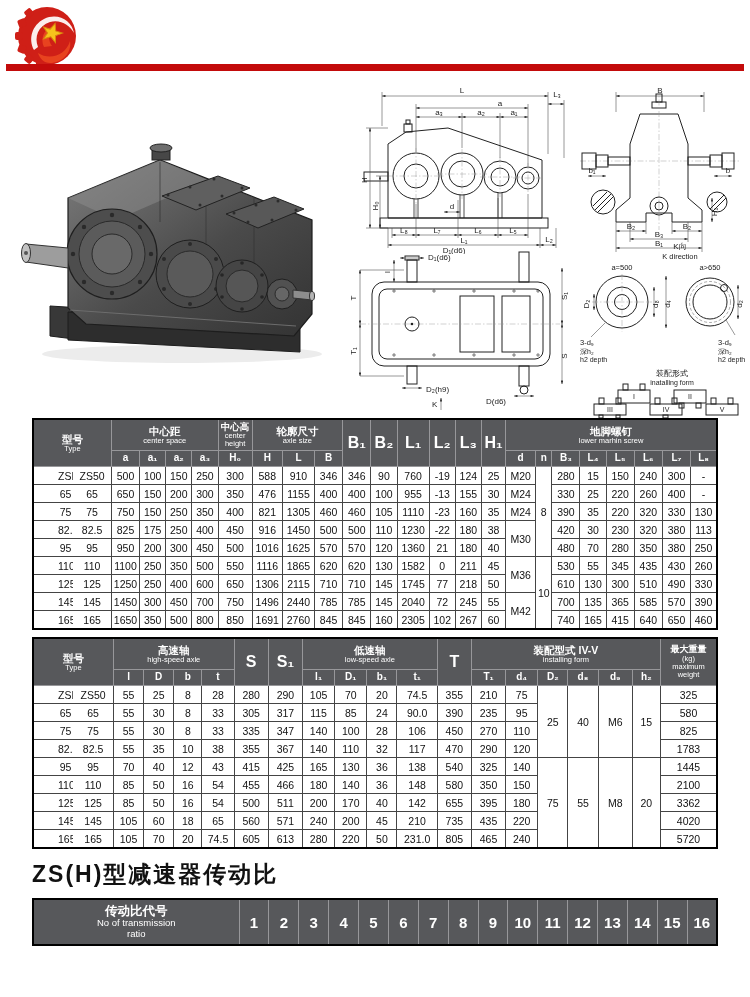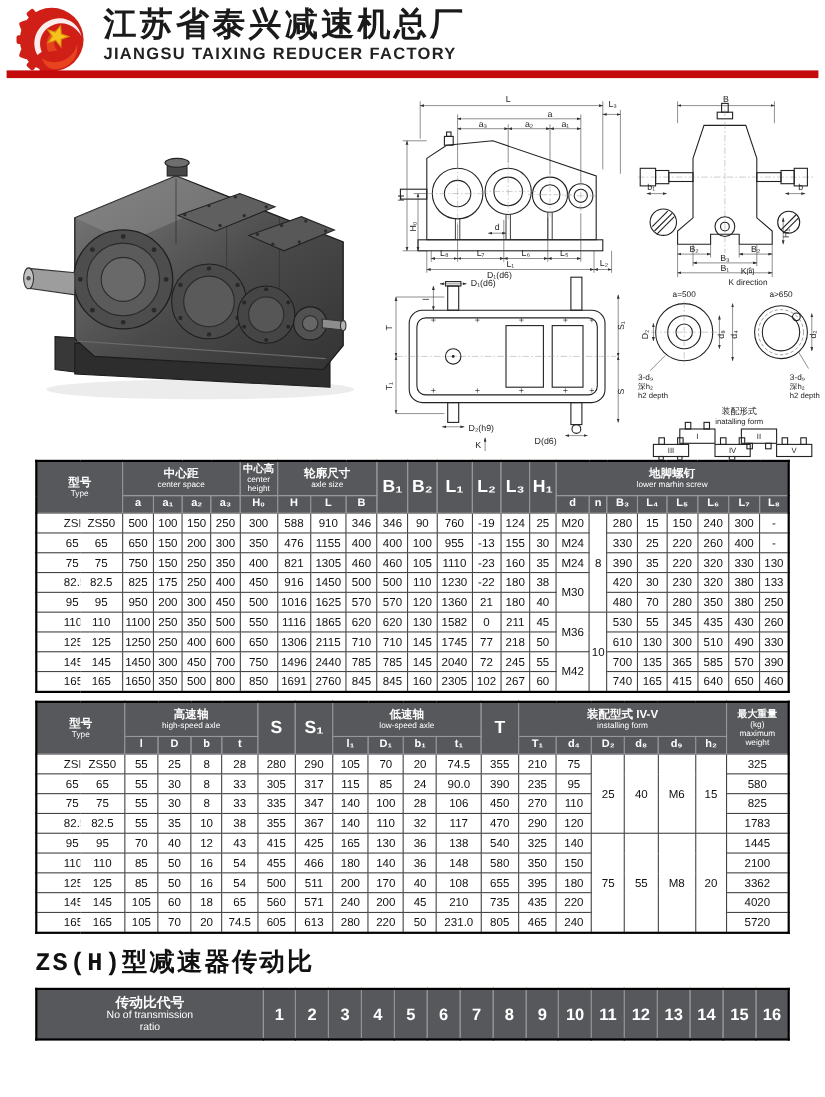--- a/index.html
+++ b/index.html
@@ -35,21 +35,21 @@
   .t-dim td{border:1px solid #444;text-align:center;font-size:10.5px;height:17px;padding:0;white-space:nowrap;overflow:hidden;}
   .t-dim td:first-child{border-right:none;padding-left:24px;}
   .t-dim td:nth-child(2){border-left:none;}
   .t-dim thead tr:first-child th{height:30px;}
   .mt{margin-top:7px;}
 
   
   .notes{margin:7px 30px 0 30px;font-size:13.5px;line-height:1.32;}
   .notes .n-cn{padding-left:32px;}
   .notes .n-en{text-indent:38px;}
-  .sect{display:flex;align-items:baseline;margin:10px 0 8px 32px;font-family:Liberation Mono, monospace;}
+  .sect{display:flex;align-items:baseline;margin:10px 0 8px 32px;}
   .sect .s-cn{font-size:23px;font-weight:bold;letter-spacing:2px;}
   .sect .s-en{font-size:18.5px;font-weight:bold;letter-spacing:.5px;}
 
   
   .t3{border-collapse:collapse;table-layout:fixed;width:686px;margin-left:32px;border:2px solid #000;}
   .t3 .t3h td{background:#57585b;color:#fff;border:1px solid #97979a;text-align:center;font-size:15px;font-weight:bold;height:42px;}
   .t3 .t3h td.lab{font-weight:normal;}
   .t3 .lab .l-cn{font-size:12.5px;font-weight:bold;line-height:1.15;}
   .t3 .lab .l-en{font-size:9.5px;font-weight:normal;line-height:1.15;}
 </style>
@@ -67,24 +67,20 @@
       <rect x="11" y="52" width="8" height="8" rx="2" transform="rotate(40 15 56)"></rect>
         <rect x="22" y="58" width="8" height="8" rx="2"></rect>
     </g>
     <path d="M20,47 C14,36 18,22 30,16 C44,9 58,18 60,30 C56,22 46,16 36,19 C24,23 20,34 24,44 Z" fill="#fff" opacity=".92"></path>
     <path d="M24,50 C36,58 52,52 56,38 C58,50 48,60 36,60 C30,60 26,56 24,50 Z" fill="#e8431f"></path>
     <path d="M30,44 C26,36 30,26 38,24 C34,30 34,38 38,43 Z" fill="#e8431f"></path>
     <g transform="translate(38,30) rotate(18)">
       <path d="M0,-10 L2.9,-3.1 L10,-3.1 L4.2,1.4 L6.2,8.1 L0,4 L-6.2,8.1 L-4.2,1.4 L-10,-3.1 L-2.9,-3.1 Z" fill="#f6c31c" stroke="#d98a10" stroke-width="1"></path>
     </g>
   </svg>
-  <div class="ttl">
-    <div class="cn">江苏省泰兴减速机总厂</div>
-    <div class="en">JIANGSU TAIXING REDUCER FACTORY</div>
-  </div>
   <div class="redbar"></div>
 </div>
 
 <div class="draw">
 
   <svg class="photo" width="328" height="270" viewBox="0 0 328 270">
     <defs>
       <linearGradient id="gb" x1="0" y1="0" x2="1" y2="1">
         <stop offset="0" stop-color="#7c7c7c"></stop>
           <stop offset=".55" stop-color="#4a4a4a"></stop>
@@ -605,21 +601,21 @@
         <td>1230</td>
         <td>-22</td>
         <td>180</td>
         <td>38</td>
         <td rowspan="2">M30</td>
         <td>420</td>
         <td>30</td>
         <td>230</td>
         <td>320</td>
         <td>380</td>
-        <td>133</td>
+        <td>113</td>
       </tr>
       <tr>
         <td>95</td>
         <td>95</td>
         <td>950</td>
         <td>200</td>
         <td>300</td>
         <td>450</td>
         <td>500</td>
         <td>1016</td>
@@ -930,21 +926,21 @@
         <td>125</td>
         <td>85</td>
         <td>50</td>
         <td>16</td>
         <td>54</td>
         <td>500</td>
         <td>511</td>
         <td>200</td>
         <td>170</td>
         <td>40</td>
-        <td>108</td>
+        <td>142</td>
         <td>655</td>
         <td>395</td>
         <td>180</td>
         <td>3362</td>
       </tr>
       <tr>
         <td>145</td>
         <td>145</td>
         <td>105</td>
         <td>60</td>

